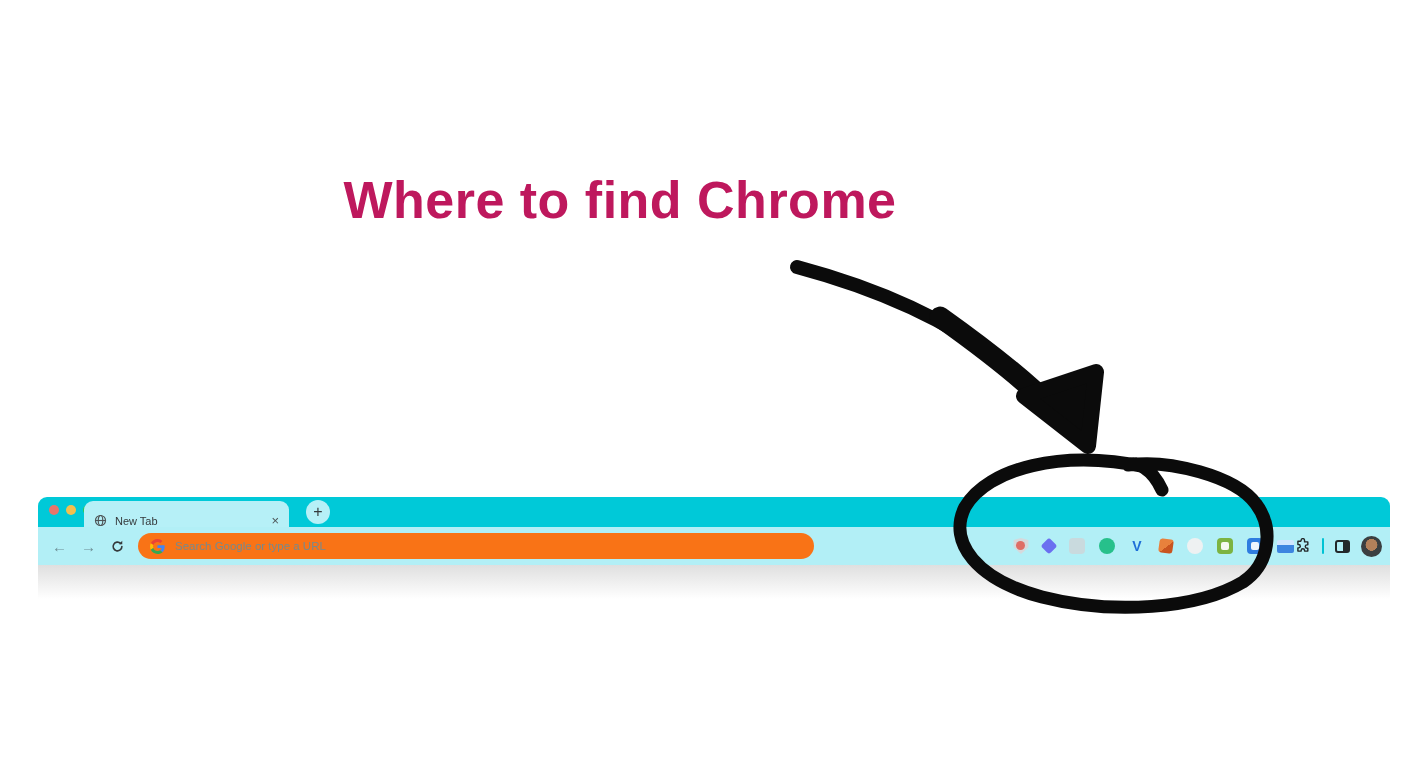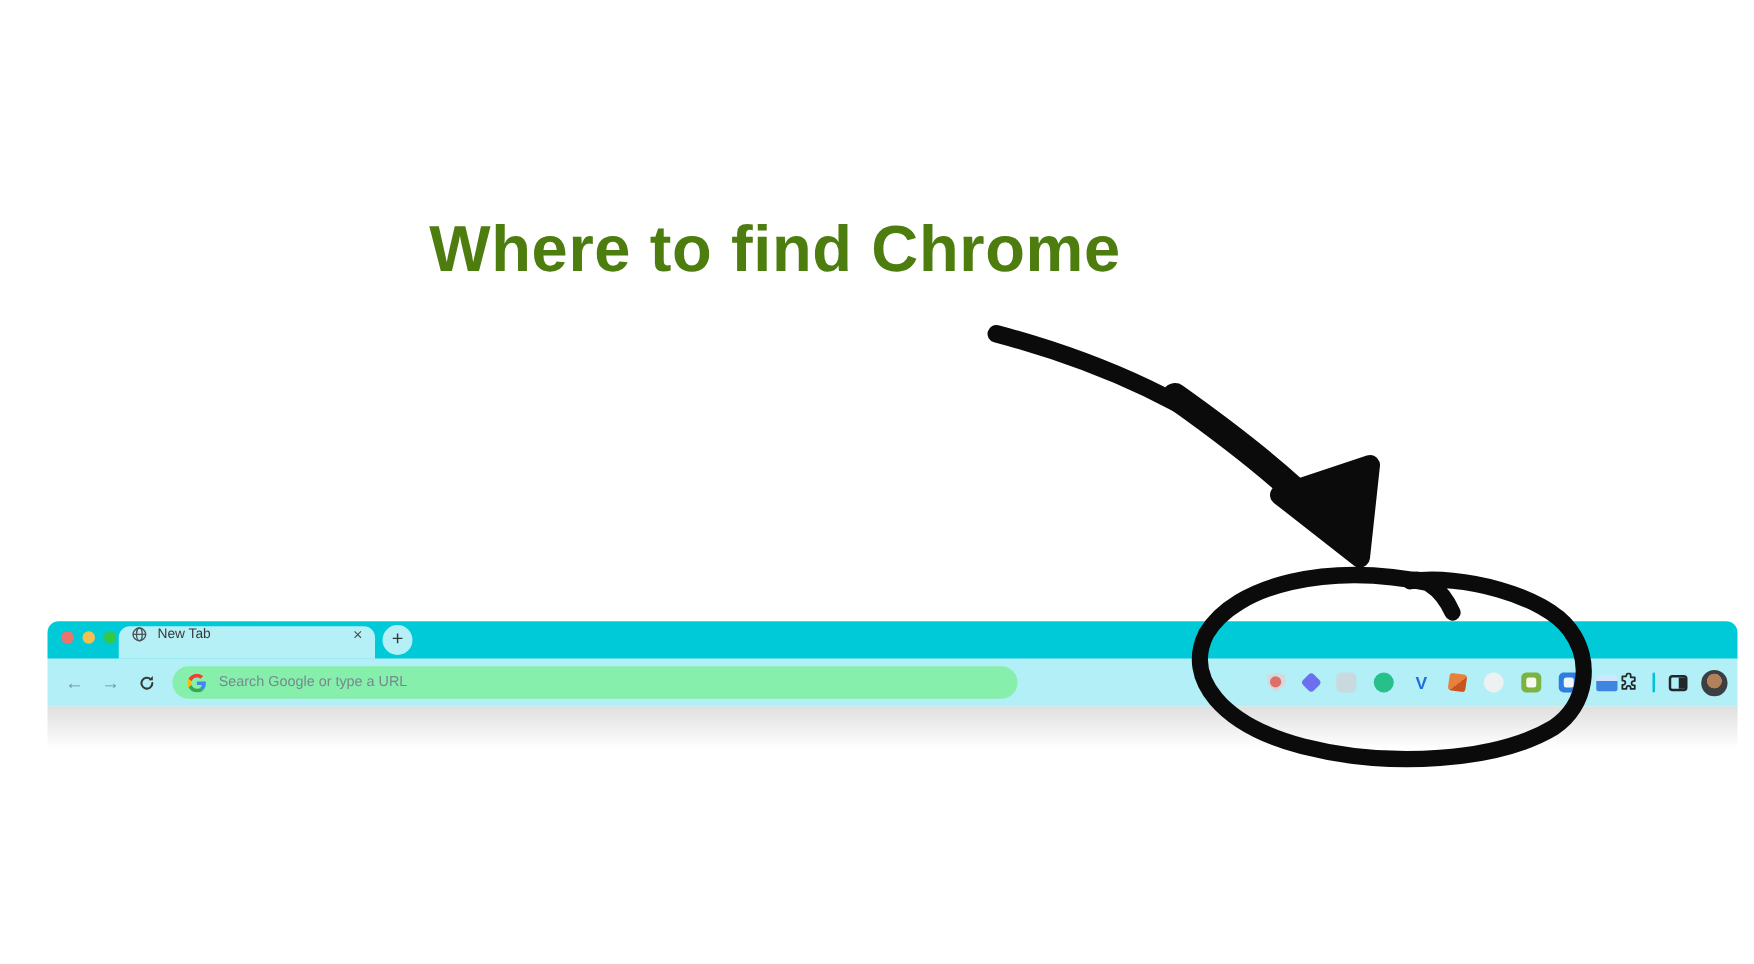--- a/index.html
+++ b/index.html
@@ -16,22 +16,22 @@
   
   .browser{position:absolute;left:38px;top:497px;width:1352px;height:68px;border-radius:9px 9px 0 0;z-index:2;}
   .window-shadow{position:absolute;left:38px;top:565px;width:1352px;height:34px;
                  background:linear-gradient(#d7d7d7,rgba(255,255,255,0));opacity:.8;}
   .tabstrip{position:absolute;left:0;top:0;width:100%;height:30px;border-radius:9px 9px 0 0;}
   .toolbar{position:absolute;left:0;top:30px;width:100%;height:38px;display:flex;align-items:center;}
 
   .traffic-lights{position:absolute;left:11px;top:8px;display:flex;gap:7px;}
   .traffic-light{width:10px;height:10px;border-radius:50%;}
 
-  .tab{position:absolute;left:57px;top:4px;width:205px;height:26px;border-radius:9px 9px 0 0;
-       display:flex;align-items:flex-start;gap:8px;padding:0 10px;box-sizing:border-box;}
+  .tab{position:absolute;left:46px;top:4px;width:205px;height:26px;border-radius:9px 9px 0 0;
+       display:flex;align-items:flex-end;gap:8px;padding:0 10px;box-sizing:border-box;}
   .tab-favicon{width:13px;height:13px;flex:0 0 auto;}
   .tab-title{font-size:11px;color:#35393b;flex:1 1 auto;white-space:nowrap;overflow:hidden;}
   .tab-close{font-size:13px;color:#4d5557;line-height:13px;cursor:default;}
   .new-tab-btn{position:absolute;left:268px;top:3px;width:24px;height:24px;border-radius:50%;
                display:flex;align-items:center;justify-content:center;
                font-size:16px;color:#35393b;}
 
   .nav-btn{font-size:15px;line-height:1;margin-left:14px;color:#6e8f96;}
   .reload-btn{margin-left:14px;width:15px;height:15px;}
 
@@ -62,21 +62,21 @@
   .toolbar-divider{width:2px;height:16px;background:#00c3d4;border-radius:1px;}
   .side-panel-btn{width:15px;height:13px;border:2px solid #23282a;border-radius:3px;position:relative;box-sizing:border-box;}
   .side-panel-btn::after{content:"";position:absolute;right:0;top:0;width:5px;height:100%;background:#23282a;}
   .avatar{width:21px;height:21px;border-radius:50%;background:radial-gradient(circle at 50% 42%,#b3805a 36%,#3b3f41 38%);}
 </style>
 </head>
 <body>
 
 <div id="canvas">
 
-  <div class="headline" style="color: #4d7c0f;">
+  <div class="headline" style="color: #be185d;">
     <div>Where to find Chrome</div>
   </div>
 
   <svg id="annotation-svg" viewBox="0 0 1403 771">
     <g fill="none" stroke="#0b0b0b" stroke-linecap="round" stroke-linejoin="round">
       <path d="M797,267 C 872,287 945,318 1003,362" stroke-width="14"></path>
       <path d="M940,317 C 992,354 1032,387 1054,410" stroke-width="21"></path>
       <path d="M1024,396 L1096,372 L1088,446 Z" fill="#0b0b0b" stroke-width="16"></path>
       <path d="M1146,467 C 1062,449 988,468 965,507 C 947,543 978,580 1042,597 C 1112,615 1198,609 1243,582 C 1270,564 1274,528 1256,504 C 1236,476 1168,459 1128,465 C 1136,461 1152,468 1162,490" stroke-width="13"></path>
     </g>
@@ -109,21 +109,21 @@
     </div>
 
     <div class="toolbar" style="background: rgb(178, 239, 246);">
       <span class="nav-btn">←</span>
       <span class="nav-btn">→</span>
       <svg class="reload-btn" viewBox="0 0 24 24">
         <path d="M19 12a7 7 0 1 1-2.05-4.95" fill="none" stroke="#35393b" stroke-width="2.6" stroke-linecap="round"></path>
         <path d="M19.6 2.8 L19.6 8.2 L14.2 8.2 Z" fill="#35393b"></path>
       </svg>
 
-      <div class="omnibox" style="background: #86efac;">
+      <div class="omnibox" style="background: #f97316;">
         <svg class="g-logo" viewBox="0 0 48 48">
           <path fill="#EA4335" d="M24 9.5c3.54 0 6.71 1.22 9.21 3.6l6.85-6.85C35.9 2.38 30.47 0 24 0 14.62 0 6.51 5.38 2.56 13.22l7.98 6.19C12.43 13.72 17.74 9.5 24 9.5z"></path>
           <path fill="#4285F4" d="M46.98 24.55c0-1.57-.15-3.09-.38-4.55H24v9.02h12.94c-.58 2.96-2.26 5.48-4.78 7.18l7.73 6c4.51-4.18 7.09-10.36 7.09-17.65z"></path>
           <path fill="#FBBC05" d="M10.53 28.59c-.48-1.45-.76-2.99-.76-4.59s.27-3.14.76-4.59l-7.98-6.19C.92 16.46 0 20.12 0 24c0 3.88.92 7.54 2.56 10.78l7.97-6.19z"></path>
           <path fill="#34A853" d="M24 48c6.48 0 11.93-2.13 15.89-5.81l-7.73-6c-2.15 1.45-4.92 2.3-8.16 2.3-6.26 0-11.57-4.22-13.47-9.91l-7.98 6.19C6.51 42.62 14.62 48 24 48z"></path>
         </svg>
         <input type="text" placeholder="Search Google or type a URL" style="">
       </div>
     </div>
 

